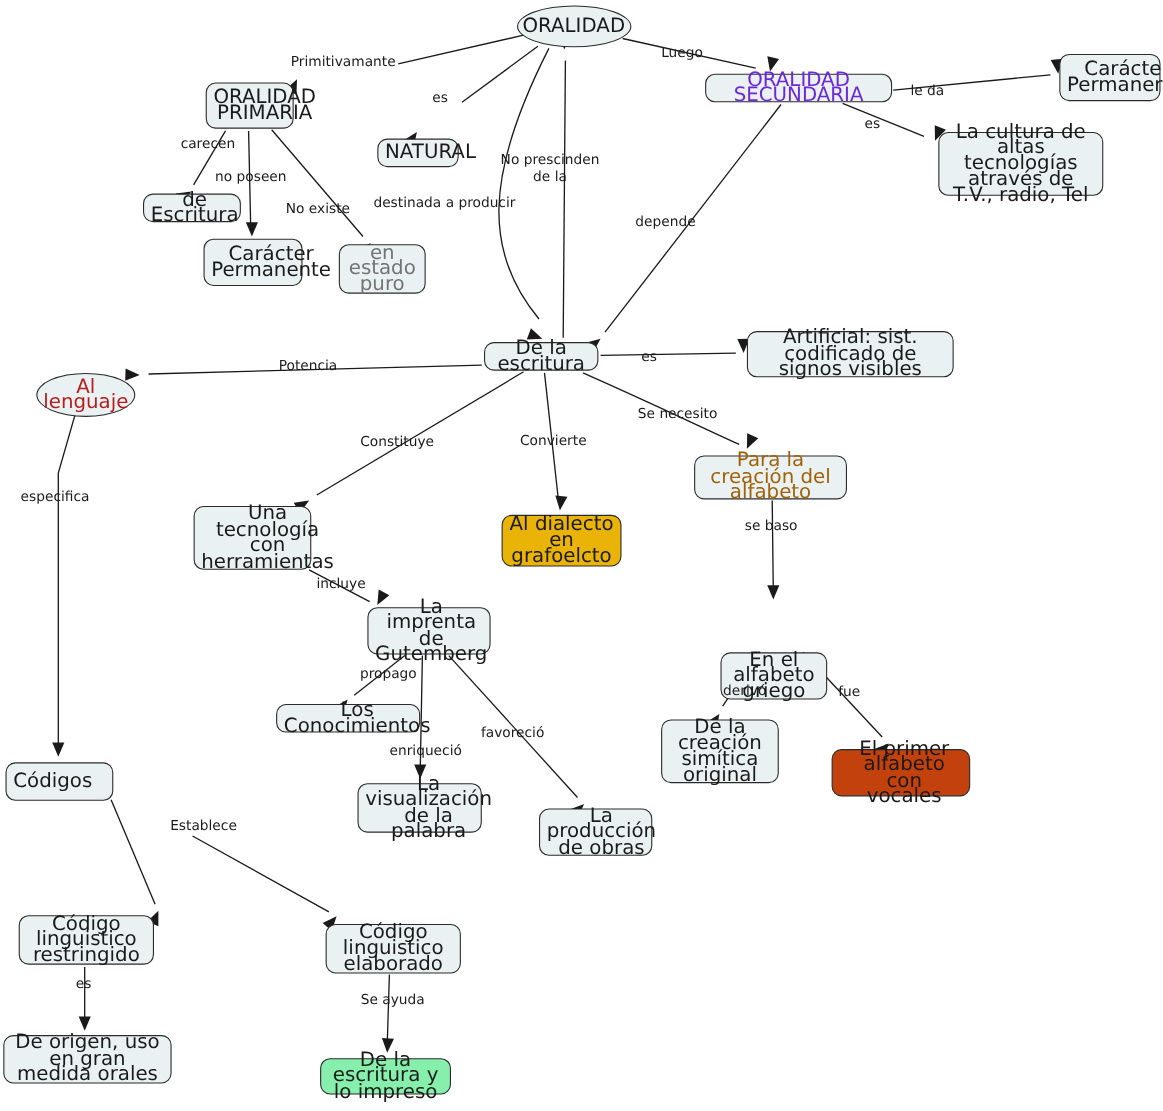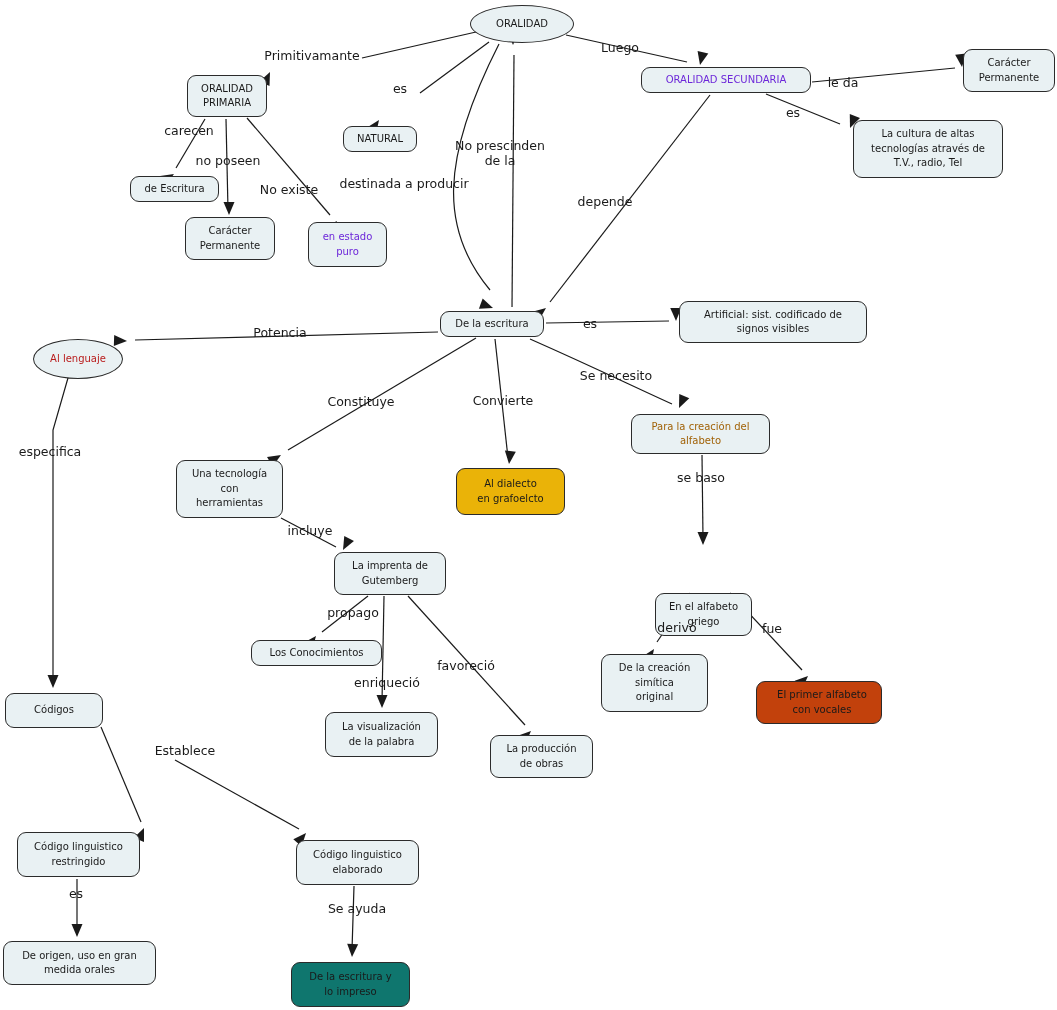--- a/index.html
+++ b/index.html
@@ -23,26 +23,25 @@
     height: 1010px;
     pointer-events: none;
   }
   .node {
     position: absolute;
     box-sizing: border-box;
     background: #e9f1f3;
     border: 1.2px solid #2b2b2b;
     border-radius: 9px;
     color: #1a1a1a;
-    font-size: 10px;
+    font-size: 18px;
     line-height: 14.5px;
     text-align: center;
     display: flex;
     align-items: center;
-    justify-content: center;
     padding: 2px 6px;
     white-space: pre-line;
     z-index: 2;
   }
   .node.ellipse {
     border-radius: 50%;
     padding: 0 4px;
   }
   .link-label {
     position: absolute;
@@ -147,21 +146,21 @@
     <div class="link-label" style="left: 76px; top: 894px;">es</div>
     <div class="link-label" style="left: 357px; top: 909px;">Se ayuda</div>
     <div class="node ellipse" style="left: 470px; top: 5px; width: 104px; height: 38px; background: rgb(233, 241, 243); border-color: rgb(43, 43, 43); color: rgb(26, 26, 26);"><span>ORALIDAD</span></div>
     <div class="node" style="left: 187px; top: 75px; width: 80px; height: 42px; background: rgb(233, 241, 243); border-color: rgb(43, 43, 43); color: rgb(26, 26, 26);"><span>ORALIDAD
 PRIMARIA</span></div>
     <div class="node" style="left: 641px; top: 67px; width: 170px; height: 26px; background: rgb(233, 241, 243); border-color: rgb(43, 43, 43); color: #6d28d9;"><span>ORALIDAD SECUNDARIA</span></div>
     <div class="node" style="left: 343px; top: 126px; width: 74px; height: 26px; background: rgb(233, 241, 243); border-color: rgb(43, 43, 43); color: rgb(26, 26, 26);"><span>NATURAL</span></div>
     <div class="node" style="left: 130px; top: 176px; width: 89px; height: 26px; background: rgb(233, 241, 243); border-color: rgb(43, 43, 43); color: rgb(26, 26, 26);"><span>de Escritura</span></div>
     <div class="node" style="left: 185px; top: 217px; width: 90px; height: 43px; background: rgb(233, 241, 243); border-color: rgb(43, 43, 43); color: rgb(26, 26, 26);"><span>Carácter
 Permanente</span></div>
-    <div class="node" style="left: 308px; top: 222px; width: 79px; height: 45px; background: rgb(233, 241, 243); border-color: rgb(43, 43, 43); color: #6d28d9;"><span>en estado
+    <div class="node" style="left: 308px; top: 222px; width: 79px; height: 45px; background: rgb(233, 241, 243); border-color: rgb(43, 43, 43); color: #737373;"><span>en estado
 puro</span></div>
     <div class="node" style="left: 963px; top: 49px; width: 92px; height: 43px; background: rgb(233, 241, 243); border-color: rgb(43, 43, 43); color: rgb(26, 26, 26);"><span>Carácter
 Permanente</span></div>
     <div class="node" style="left: 853px; top: 120px; width: 150px; height: 58px; background: rgb(233, 241, 243); border-color: rgb(43, 43, 43); color: rgb(26, 26, 26);"><span>La cultura de altas
 tecnologías através de
 T.V., radio, Tel</span></div>
     <div class="node" style="left: 440px; top: 311px; width: 104px; height: 26px; background: rgb(233, 241, 243); border-color: rgb(43, 43, 43); color: rgb(26, 26, 26);"><span>De la escritura</span></div>
     <div class="node" style="left: 679px; top: 301px; width: 188px; height: 42px; background: rgb(233, 241, 243); border-color: rgb(43, 43, 43); color: rgb(26, 26, 26);"><span>Artificial: sist. codificado de
 signos visibles</span></div>
     <div class="node ellipse" style="left: 33px; top: 339px; width: 90px; height: 40px; background: rgb(233, 241, 243); border-color: rgb(43, 43, 43); color: #b91c1c;"><span>Al lenguaje</span></div>
@@ -186,15 +185,15 @@
     <div class="node" style="left: 325px; top: 712px; width: 113px; height: 45px; background: rgb(233, 241, 243); border-color: rgb(43, 43, 43); color: rgb(26, 26, 26);"><span>La visualización
 de la palabra</span></div>
     <div class="node" style="left: 490px; top: 735px; width: 103px; height: 43px; background: rgb(233, 241, 243); border-color: rgb(43, 43, 43); color: rgb(26, 26, 26);"><span>La producción
 de obras</span></div>
     <div class="node" style="left: 17px; top: 832px; width: 123px; height: 45px; background: rgb(233, 241, 243); border-color: rgb(43, 43, 43); color: rgb(26, 26, 26);"><span>Código linguistico
 restringido</span></div>
     <div class="node" style="left: 296px; top: 840px; width: 123px; height: 45px; background: rgb(233, 241, 243); border-color: rgb(43, 43, 43); color: rgb(26, 26, 26);"><span>Código linguistico
 elaborado</span></div>
     <div class="node" style="left: 3px; top: 941px; width: 153px; height: 44px; background: rgb(233, 241, 243); border-color: rgb(43, 43, 43); color: rgb(26, 26, 26);"><span>De origen, uso en gran
 medida orales</span></div>
-    <div class="node" style="left: 291px; top: 962px; width: 119px; height: 45px; background: #0f766e; border-color: rgb(43, 43, 43); color: rgb(26, 26, 26);"><span>De la escritura y
+    <div class="node" style="left: 291px; top: 962px; width: 119px; height: 33px; background: #86efac; border-color: rgb(43, 43, 43); color: rgb(26, 26, 26);"><span>De la escritura y
 lo impreso</span></div>
   </div>
 
 </body></html>

